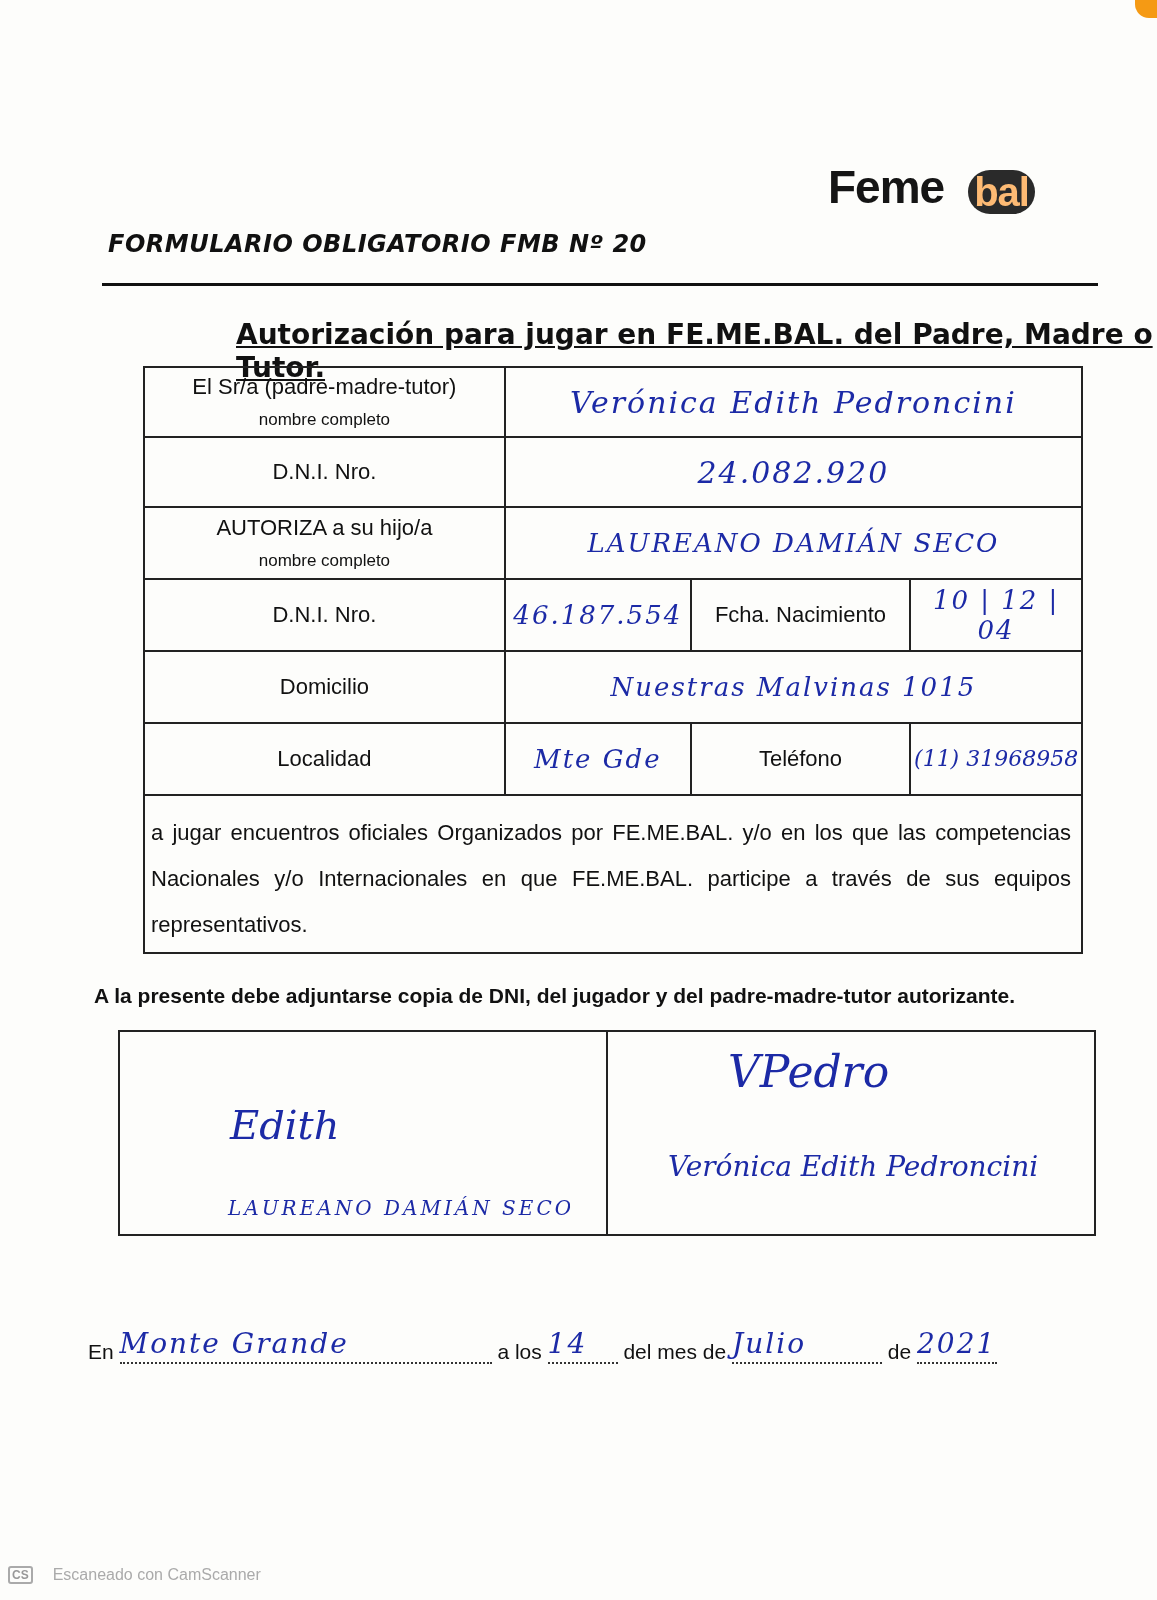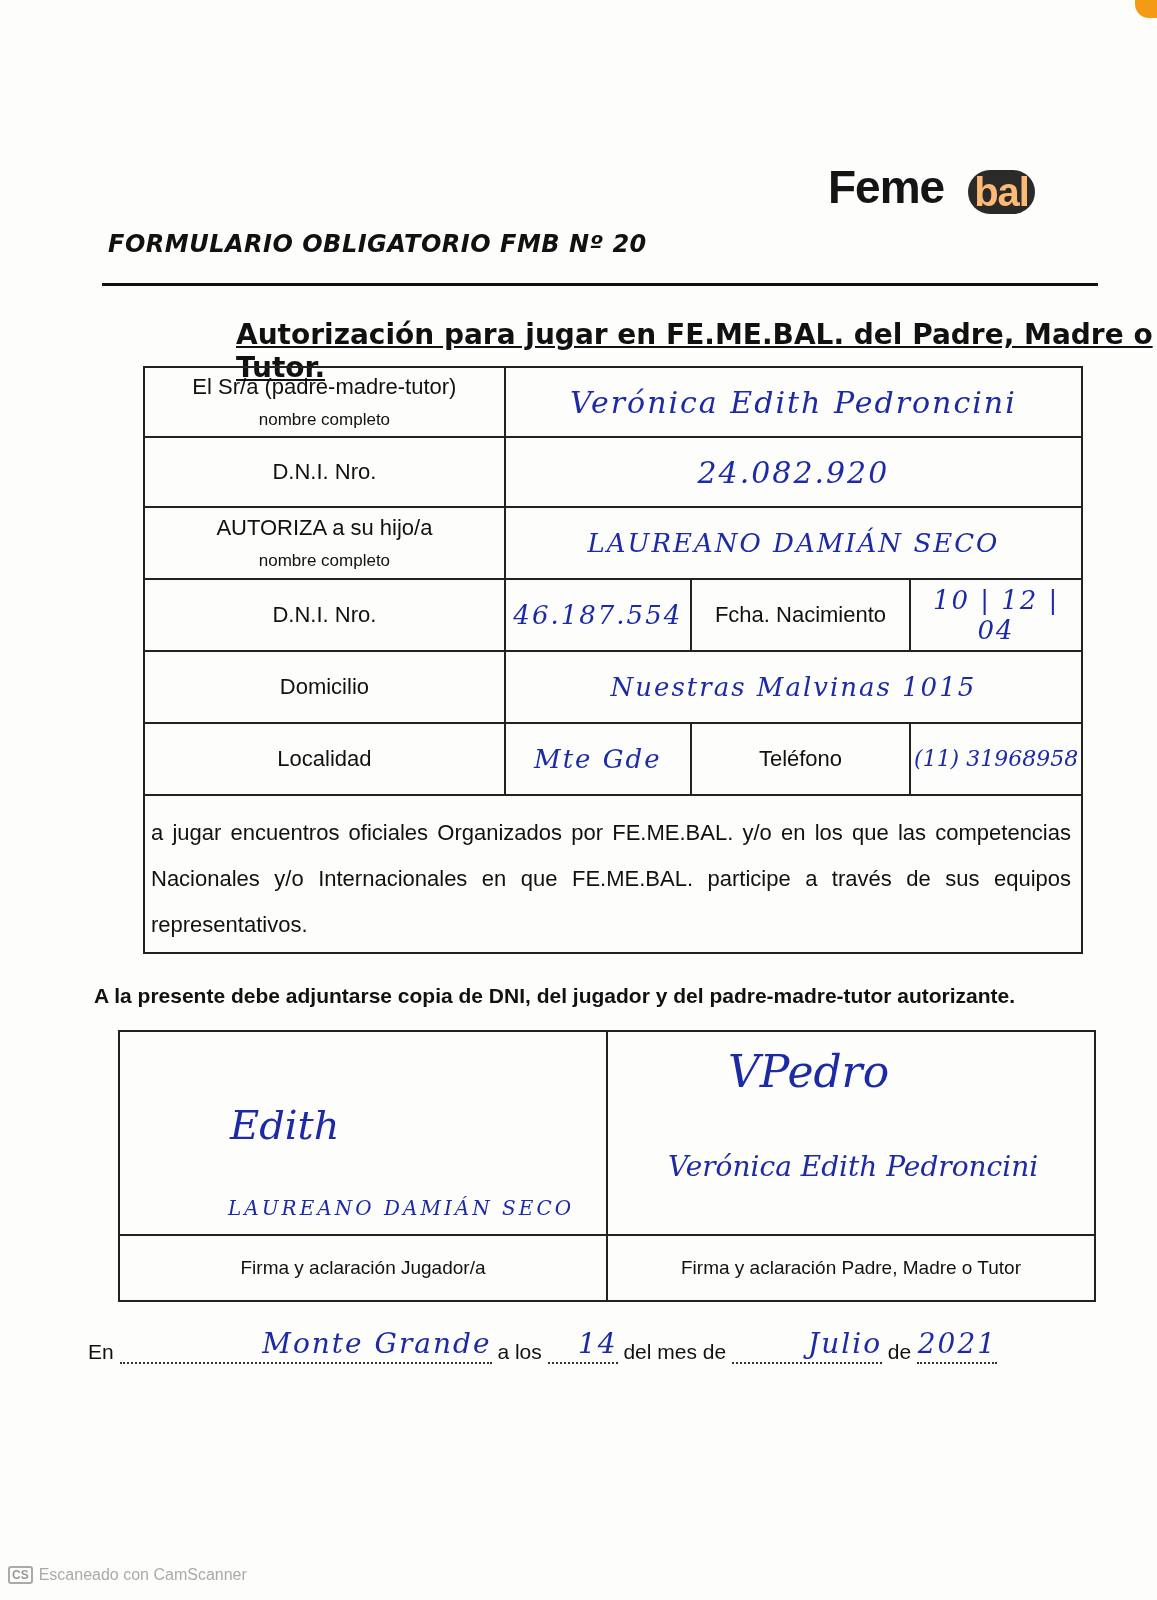--- a/index.html
+++ b/index.html
@@ -19,23 +19,23 @@
   .hw { font-family: "DejaVu Serif", serif; font-style: italic; color: #1c2aa6; font-size: 30px; letter-spacing: 2px; }
   .hw-sm { font-size: 26px; }
   .para { text-align: justify !important; padding: 14px 10px 4px 6px !important; font-size: 22px !important; line-height: 46px; vertical-align: top !important; }
   .note { position: absolute; left: 94px; top: 984px; font-size: 21px; font-weight: bold; }
   table.sig { position: absolute; left: 118px; top: 1030px; width: 978px; border-collapse: collapse; }
   table.sig td { border: 2px solid #222; width: 50%; text-align: center; font-size: 19px; }
   .sig-space { height: 200px; position: relative; border-radius: 11px; }
   .sig-mark { position: absolute; font-family: "DejaVu Serif", serif; font-style: italic; color: #1c2aa6; }
   .footer-line { position: absolute; left: 88px; top: 1340px; font-size: 21px; white-space: nowrap; }
   .dots { display:inline-block; border-bottom: 2px dotted #333; position: relative; height: 22px; vertical-align: bottom; }
-  .dots .hw { position: absolute; bottom: 2px; left: 0; right: 0; text-align: right; font-size: 28px; }
+  .dots .hw { position: absolute; bottom: 2px; left: 0; right: 0; text-align: left; font-size: 28px; }
   .watermark { position: absolute; left: 8px; top: 1566px; display:flex; align-items:center; color:#aaa; font-size: 16px; }
-  .cs-badge { border: 2px solid #aaa; border-radius: 3px; font-weight: bold; font-size: 12px; padding: 0 2px; margin-right: 6px; color:#999; }
+  .cs-badge { border: 2px solid #aaa; border-radius: 3px; font-weight: bold; font-size: 12px; padding: 0 2px; margin-right: 20px; color:#999; }
 </style>
 </head>
 <body>
 
 <div class="corner-mark"></div>
 
 <div class="logo">
   <span>Feme</span>
     <span class="bal">bal</span>
 </div>
@@ -99,24 +99,20 @@
       <tr>
     <td class="sig-space">
       <span class="sig-mark" style="left:110px;top:70px;font-size:40px">Edith</span>
       <span class="sig-mark" style="left:108px;top:164px;font-size:20px;letter-spacing:3px">LAUREANO DAMIÁN SECO</span>
     </td>
     <td class="sig-space">
       <span class="sig-mark" style="left:120px;top:14px;font-size:44px">VPedro</span>
       <span class="sig-mark" style="left:60px;top:118px;font-size:28px">Verónica Edith Pedroncini</span>
     </td>
   </tr>
-  <tr style="height:66px">
-    <td>Firma y aclaración Jugador/a</td>
-    <td>Firma y aclaración Padre, Madre o Tutor</td>
-  </tr>
 </tbody>
   </table>
 
 <div class="footer-line">
   <span>En</span>
   <span class="dots" style="width:372px"><span class="hw">Monte Grande</span></span>
   <span>a los</span>
   <span class="dots" style="width:70px"><span class="hw">14</span></span>
   <span>del mes de</span>
   <span class="dots" style="width:150px"><span class="hw">Julio</span></span>

